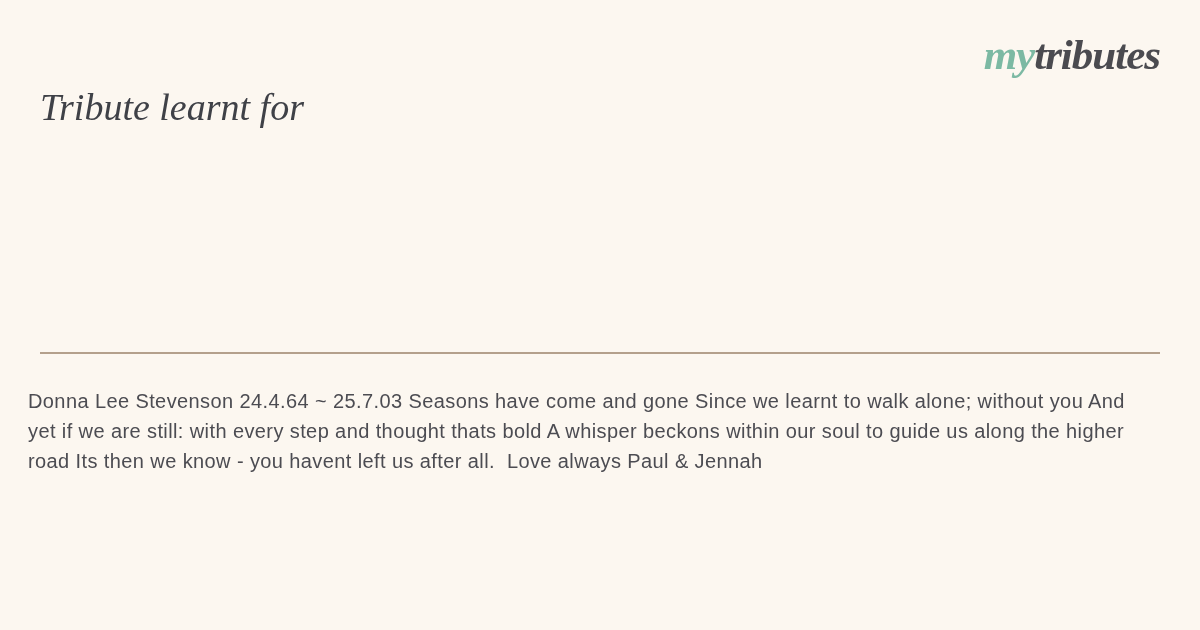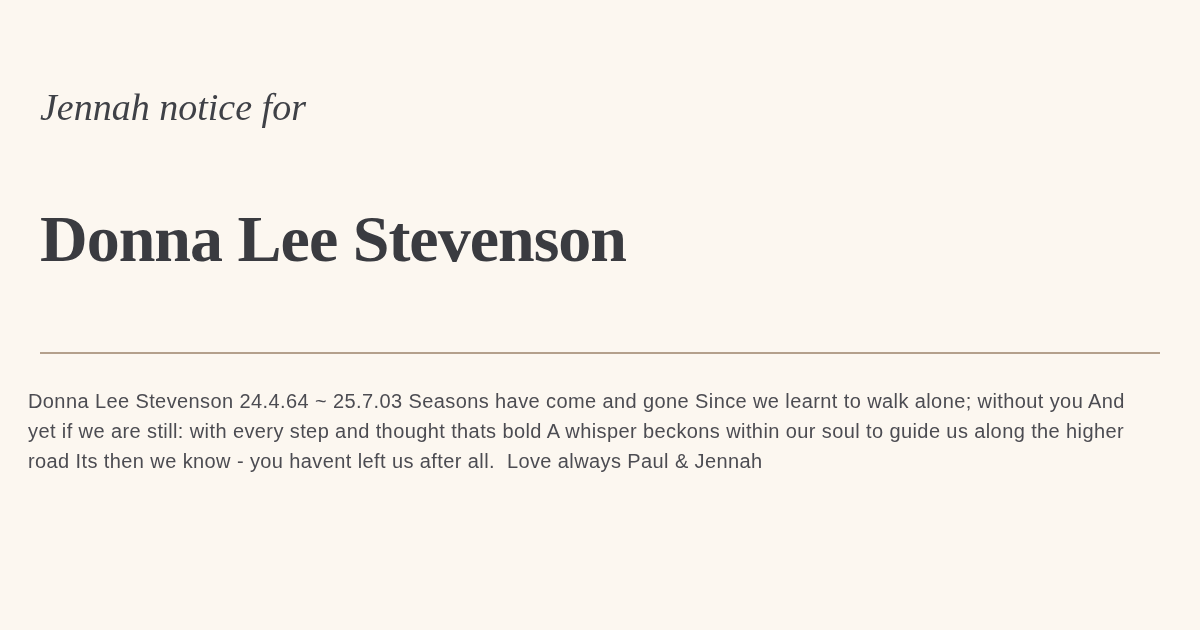--- a/index.html
+++ b/index.html
@@ -77,22 +77,24 @@
     letter-spacing: 0.4px;
     color: #4C4C52;
     white-space: pre-wrap;
   }
 </style>
 </head>
 <body>
 
 <div class="card">
 
+  <div class="logo">
+    <span class="logo-my">my</span><span class="logo-tributes">tributes</span>
+  </div>
 
-  <div class="eyebrow">Jennah notice for</div>
+  <div class="eyebrow">Tribute learnt for</div>
 
-  <h1 class="title">Donna Lee Stevenson</h1>
 
   <hr class="divider">
 
   <p class="message">Donna Lee Stevenson 24.4.64 ~ 25.7.03 Seasons have come and gone Since we learnt to walk alone; without you And yet if we are still: with every step and thought thats bold A whisper beckons within our soul to guide us along the higher road Its then we know - you havent left us after all.  Love always Paul &amp; Jennah</p>
 
 </div>
 
 </body></html>

